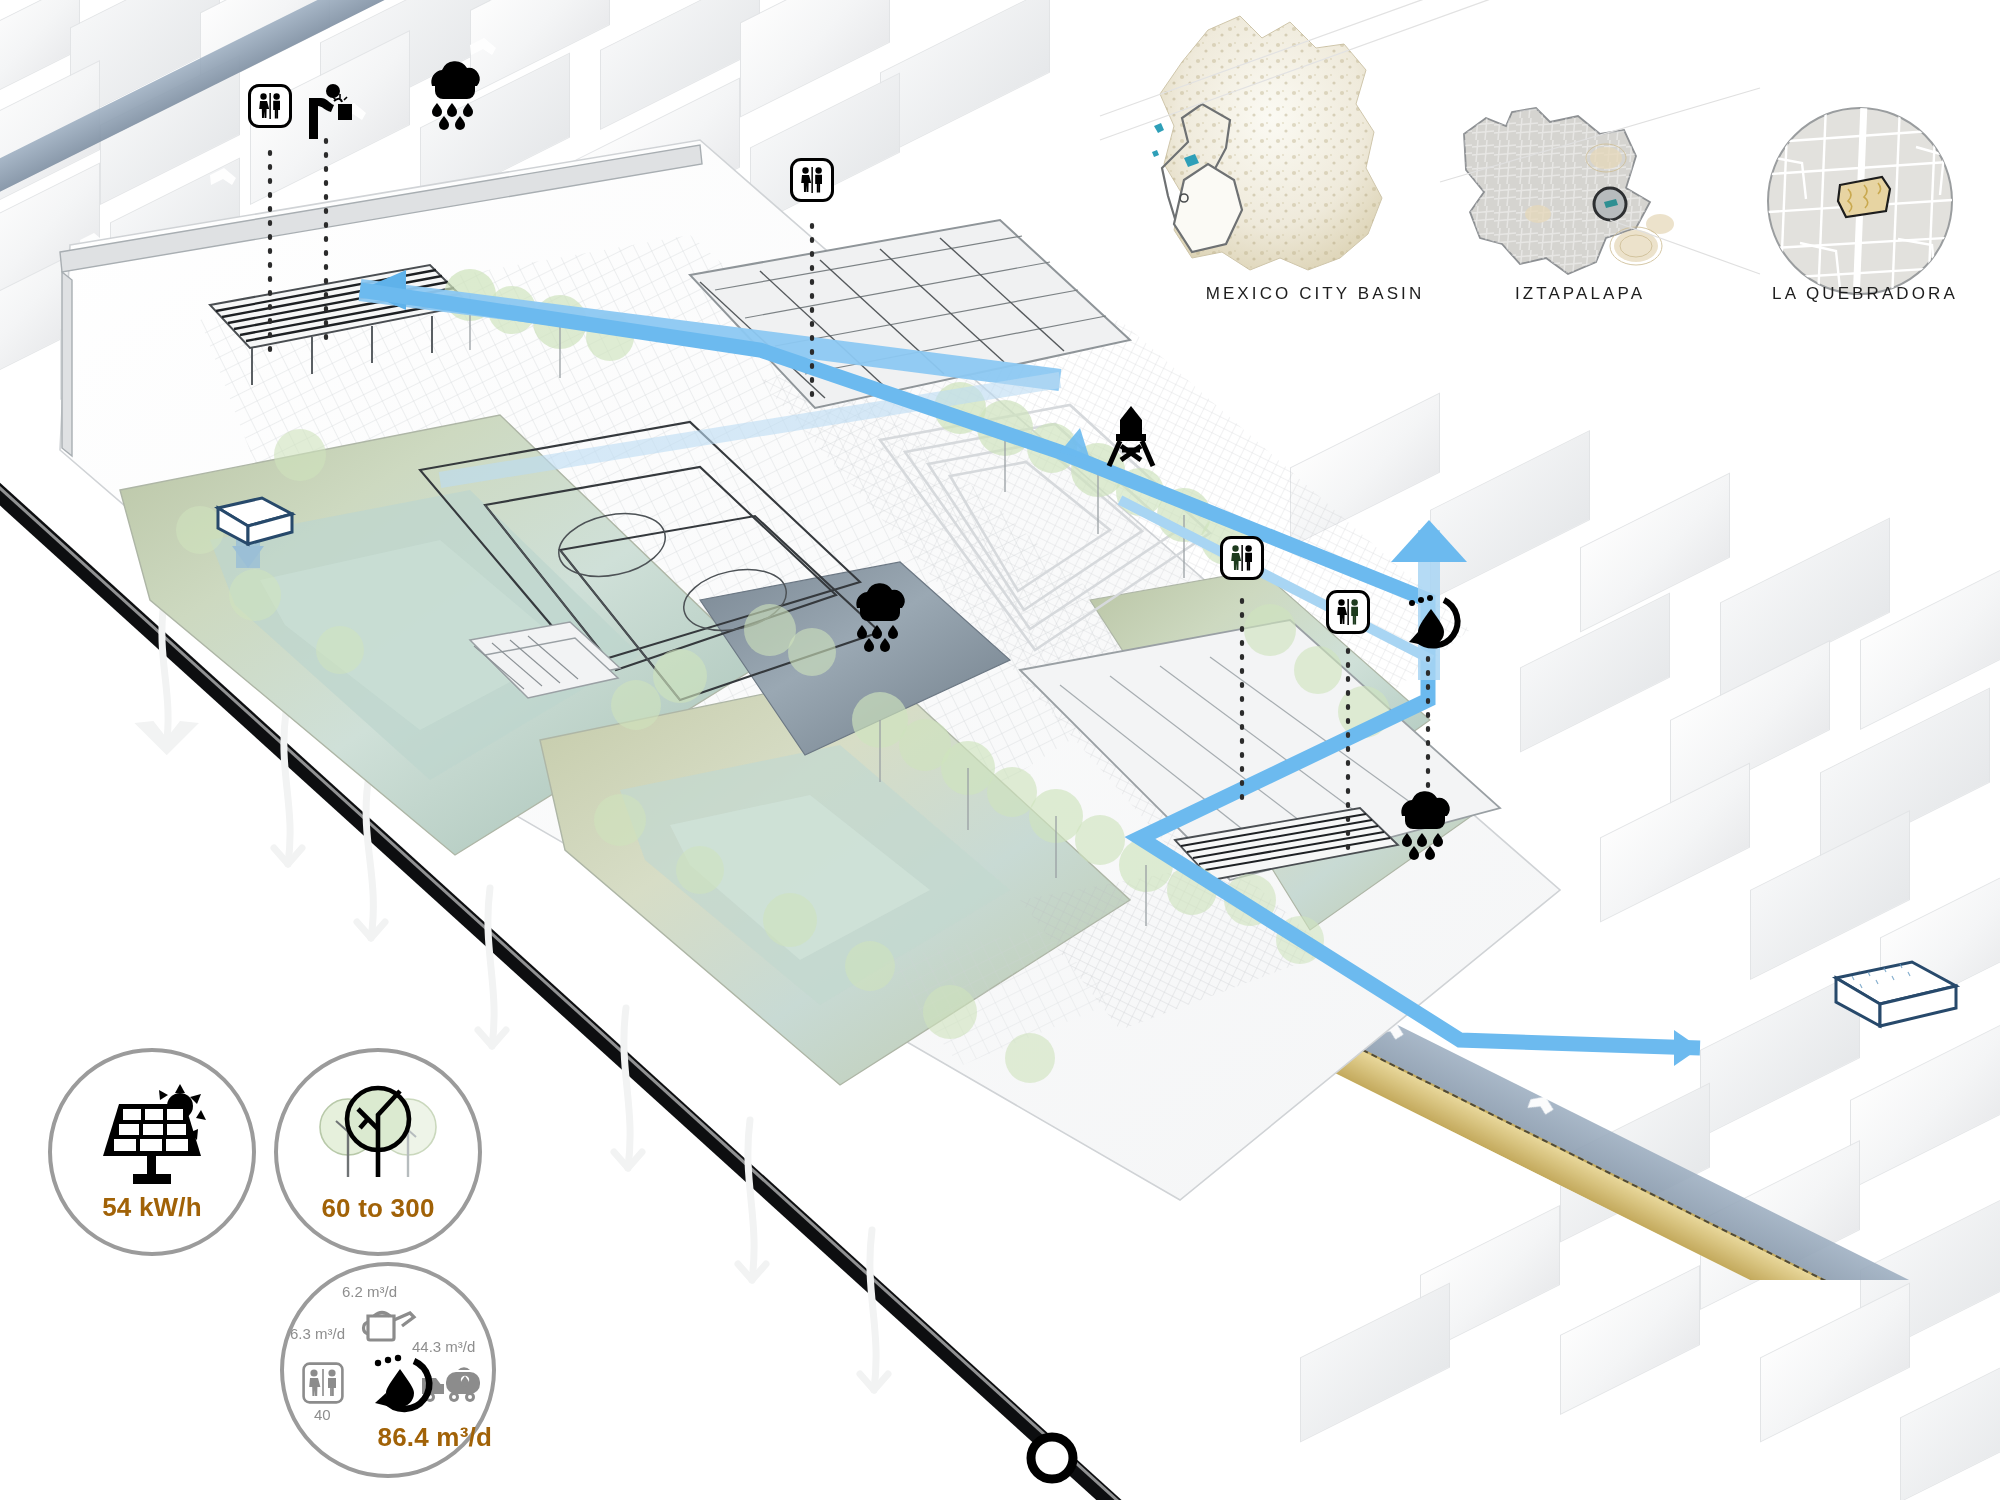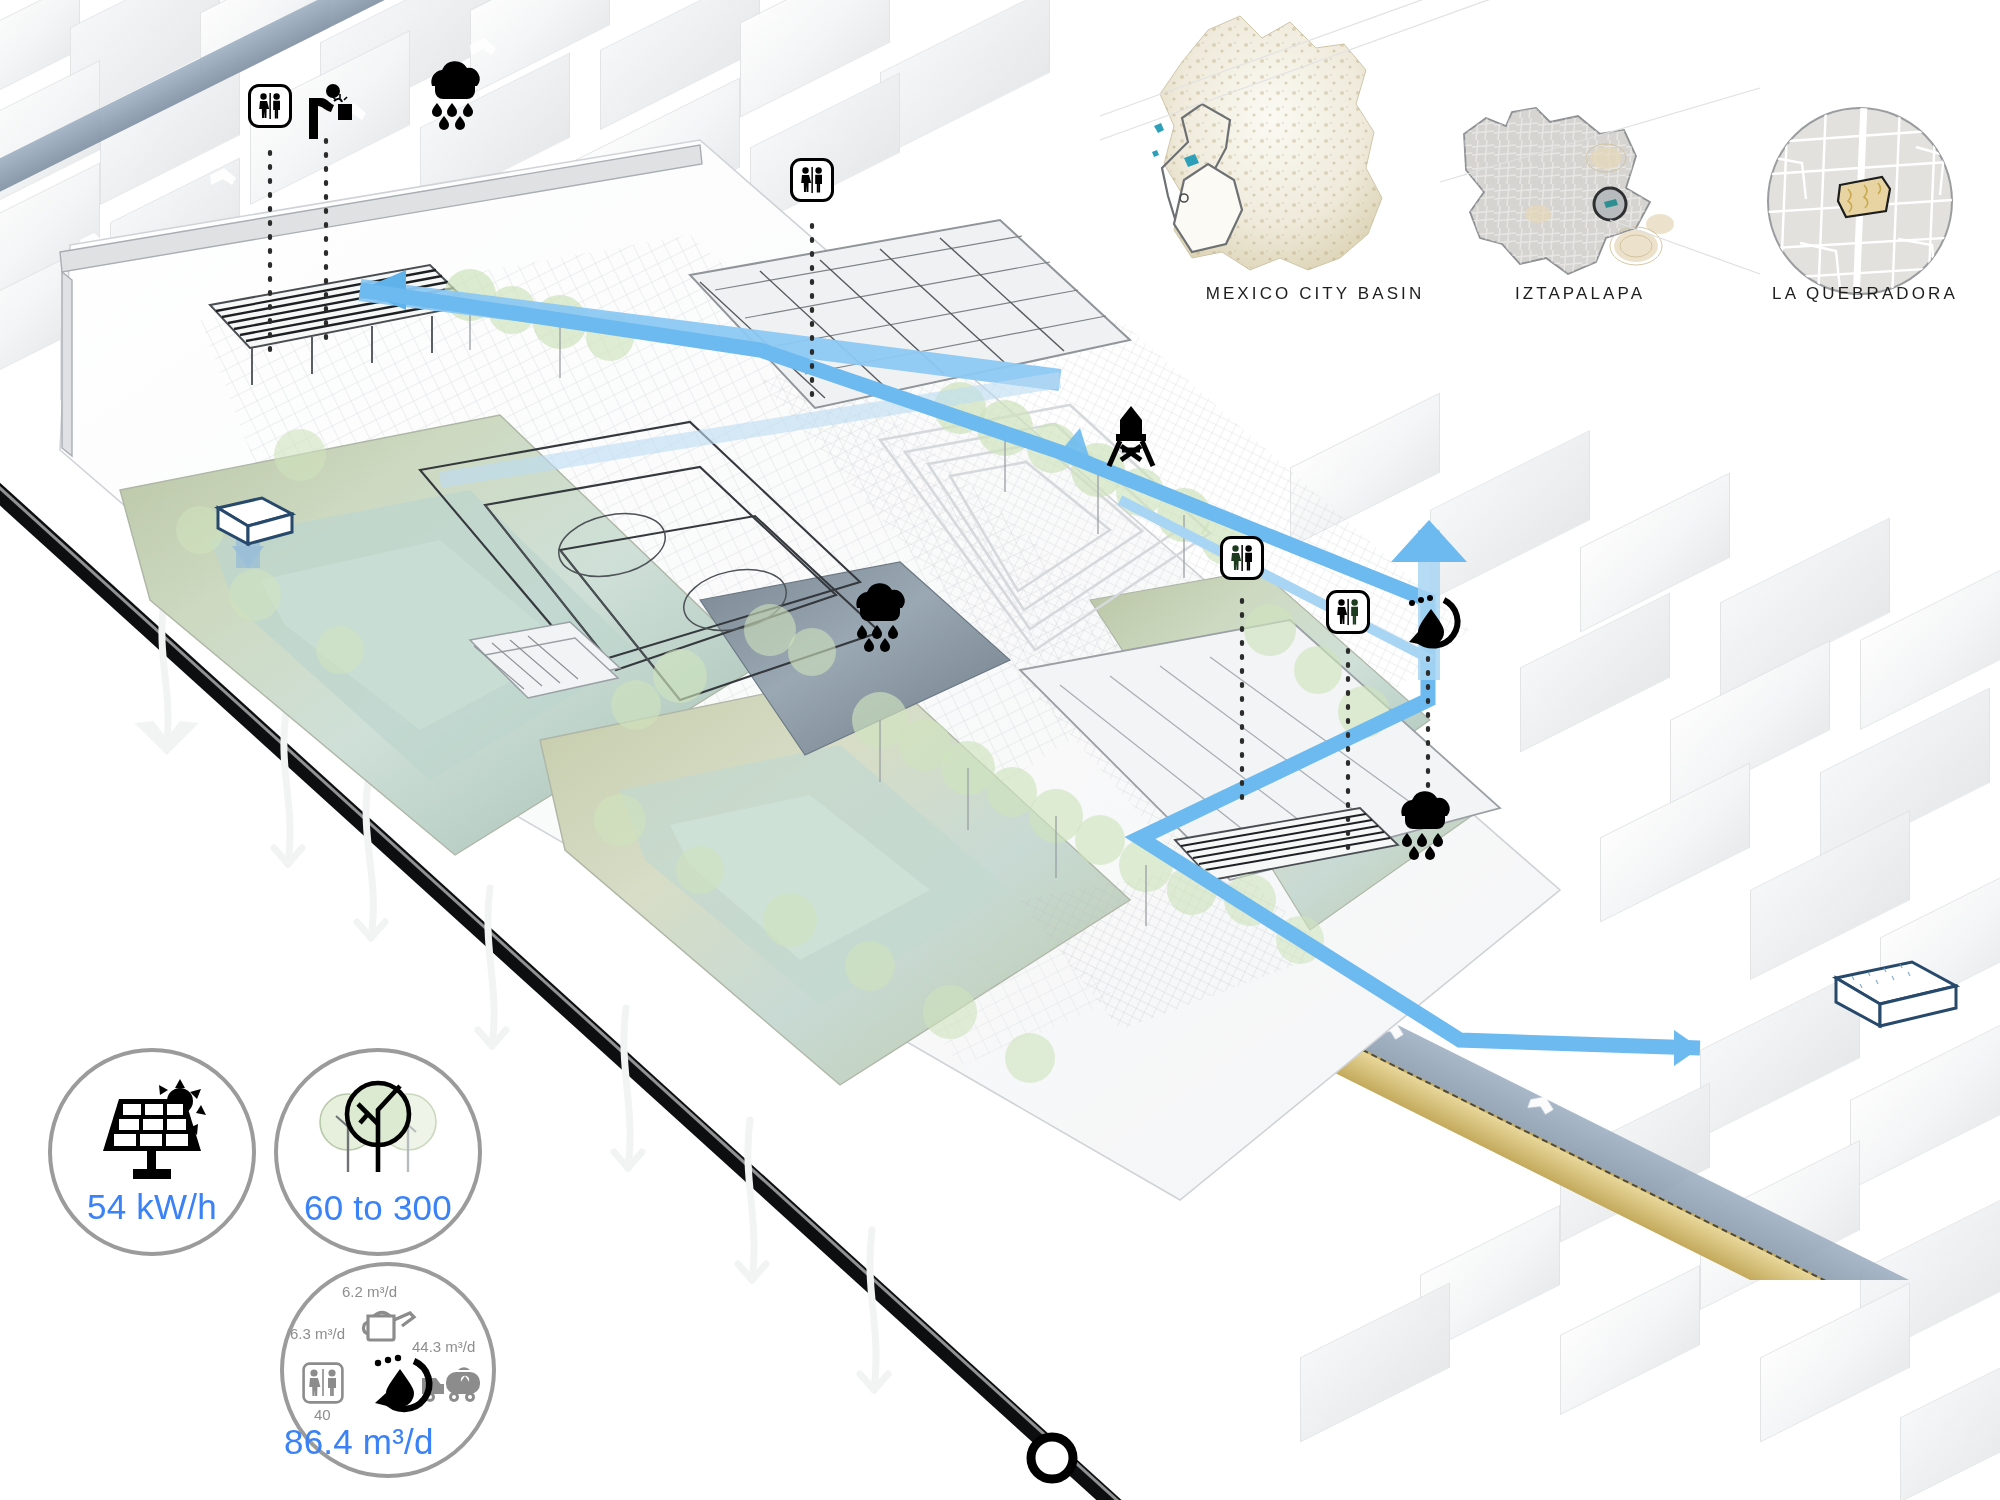--- a/index.html
+++ b/index.html
@@ -47,21 +47,21 @@
 
   
   .statwrap { position:absolute; }
   .stat {
     position:absolute; border-radius:50%;
     border:4px solid #9b9b9b; background:#ffffff;
     display:flex; flex-direction:column; align-items:center; justify-content:center;
   }
   .stat .gfx { display:flex; align-items:center; justify-content:center; }
   .stat .val {
-    font-size:35px; color:#3b82f6; margin-top:6px; letter-spacing:.2px; white-space:nowrap;
+    font-size:26px; color:#a16207; margin-top:6px; letter-spacing:.2px; white-space:nowrap;font-weight:bold;
   }
   .submetric { position:absolute; font-size:15px; color:#8e8e8e; white-space:nowrap; }
 
   svg { display:block; overflow:visible; }
   .ink { fill:#000; }
   .gray { fill:#8c8c8c; }
   .darkgreen { fill:#1d3b1e; }
 </style>
 </head>
 <body>
@@ -793,18 +793,18 @@
           <g class="ink">
             <circle cx="10" cy="11" r="3.2"></circle>
               <circle cx="20" cy="8" r="3.2"></circle>
               <circle cx="30" cy="6" r="3.2"></circle>
           </g>
           <path d="M32 17 c9 13 14 19 14 24 a14 14 0 0 1 -28 0 c0 -5 5 -11 14 -24 z" class="ink"></path>
           <path d="M26 44 a6.5 6.5 0 0 0 4.5 7.5 a6.5 6.5 0 0 1 -4.5 -7.5 z" fill="#fff"></path>
         </svg>
       </div>
 
-      <div class="val" style="position:absolute;left:0;right:0;top:150px;text-align:left;">86.4 m³/d</div>
+      <div class="val" style="position:absolute;left:0;right:0;top:150px;text-align:right;">86.4 m³/d</div>
     </div>
 
   </div>
 
 </div>
 
 </body></html>

